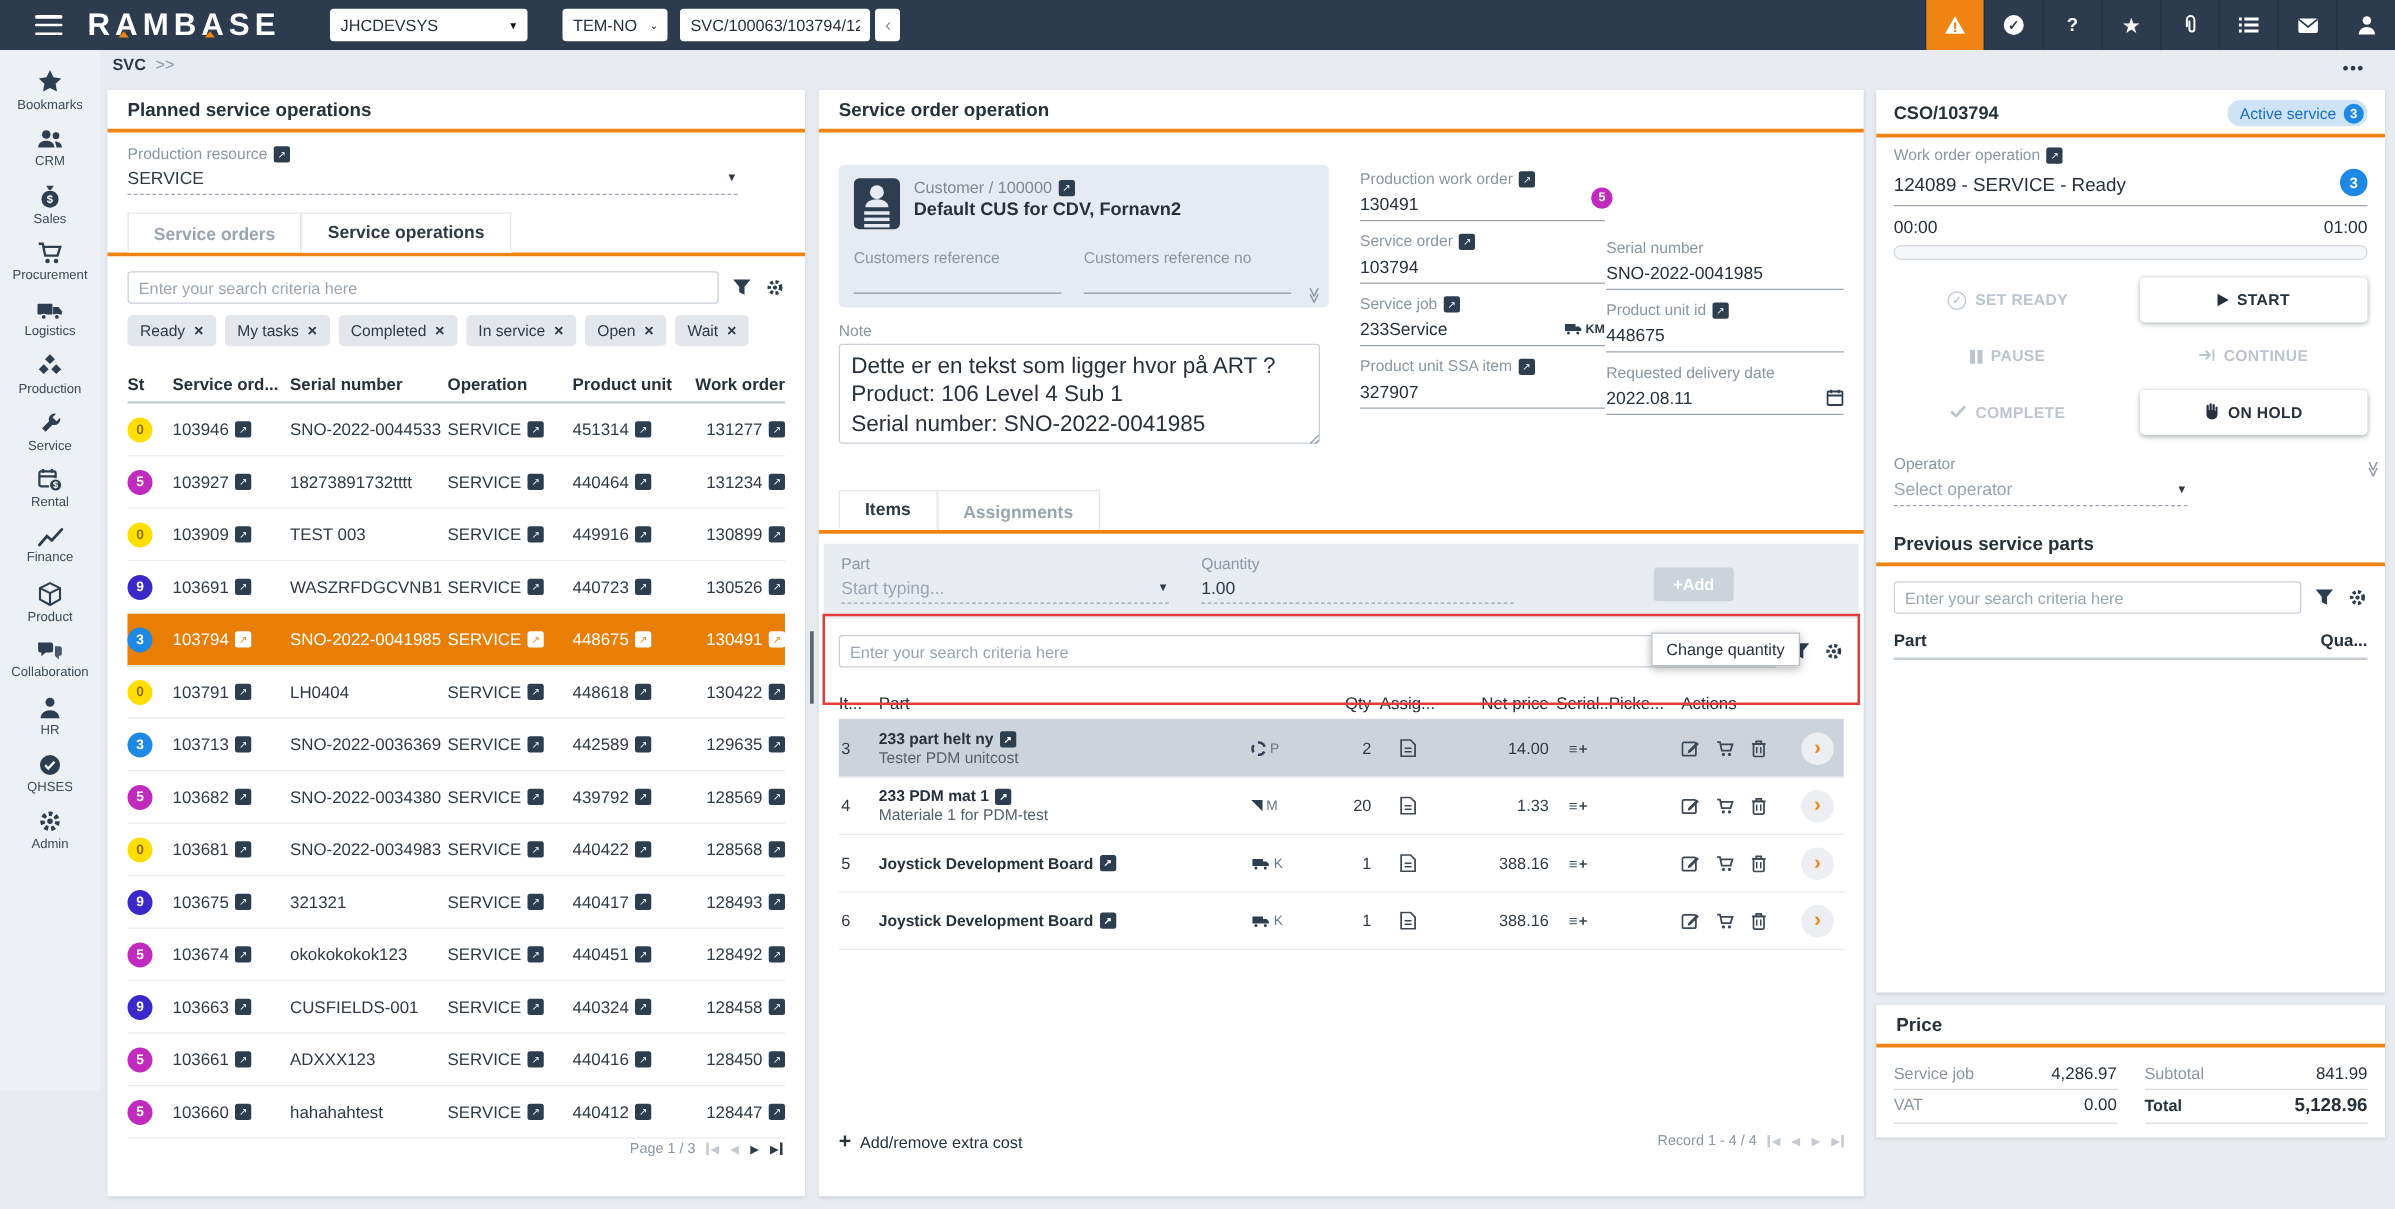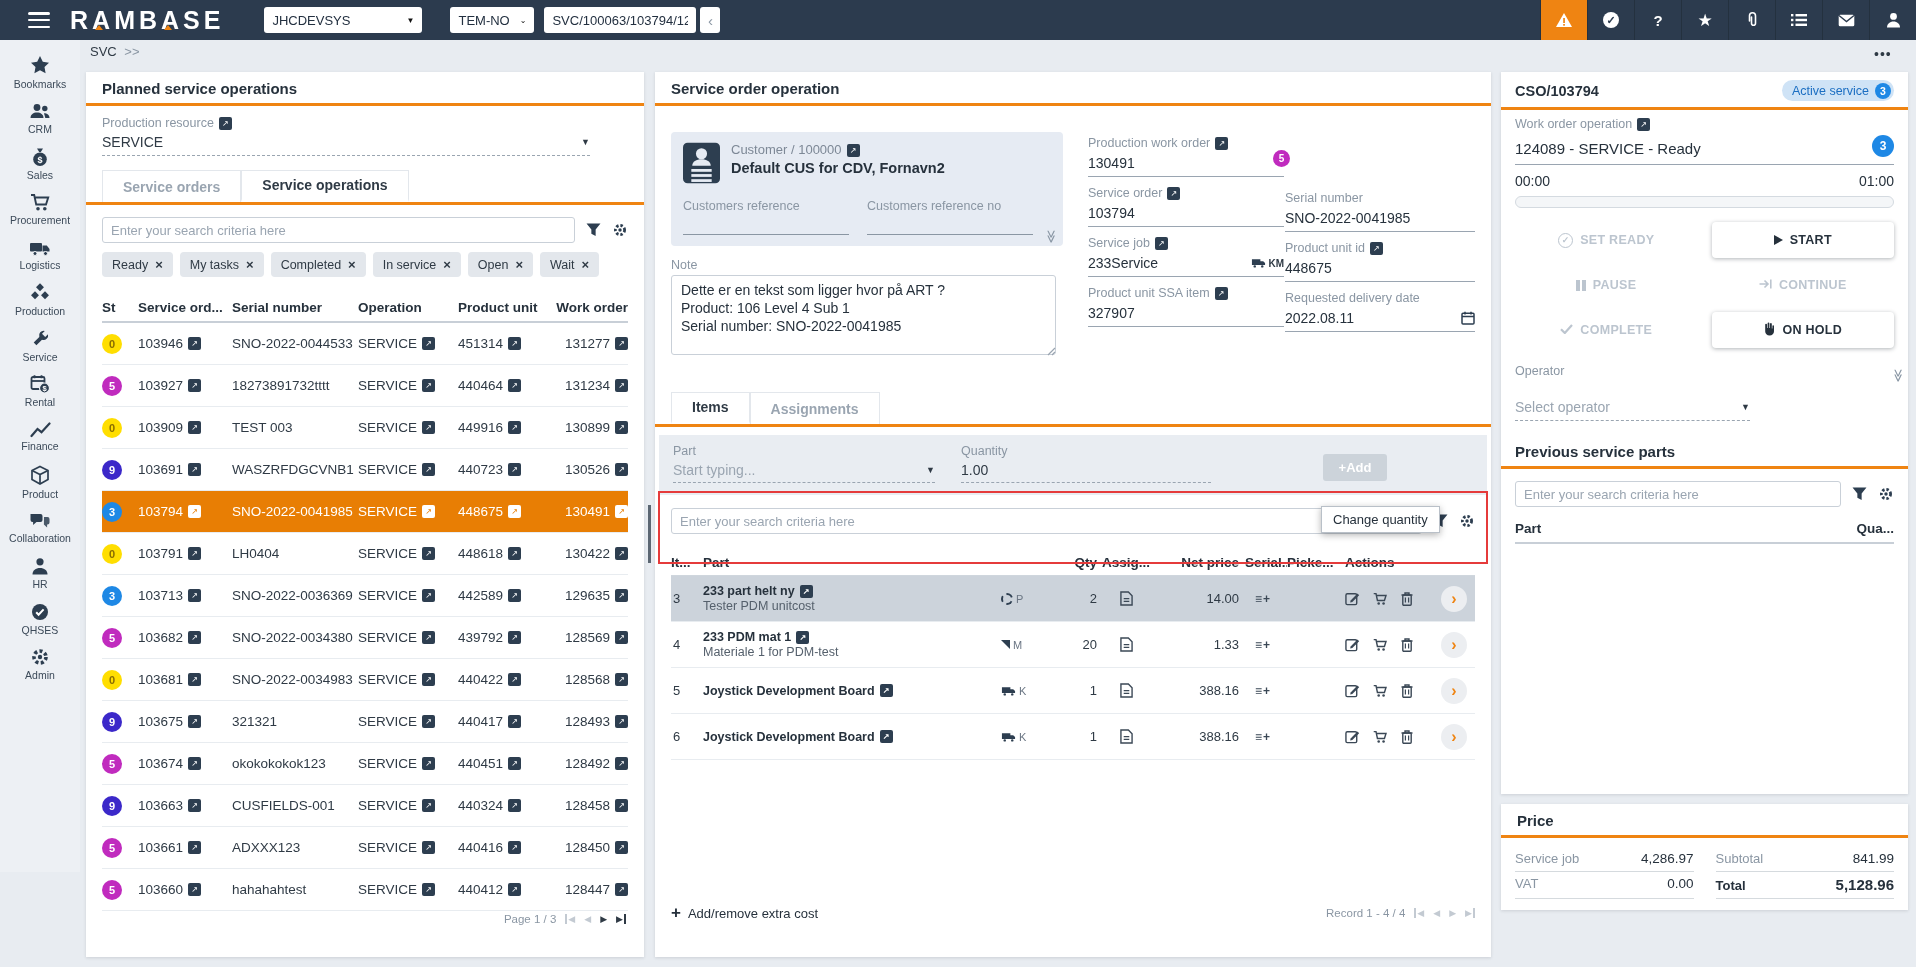--- a/index.html
+++ b/index.html
@@ -26,21 +26,21 @@
   .ccirc{width:16px;height:16px;border-radius:50%;background:#fff;color:#2c3b4e;display:flex;align-items:center;justify-content:center;font-size:11px;font-weight:bold}
 
   
   .sidebar{position:absolute;top:40px;left:0;width:80px;height:832px;background:#edf0f4;display:flex;flex-direction:column;align-items:center;padding-top:10px;z-index:40}
   .sb-item{width:80px;height:45.5px;display:flex;flex-direction:column;align-items:center;justify-content:center;cursor:pointer}
   .sb-item svg{display:block}
   .sb-lbl{font-size:10.5px;color:#3c4a59;margin-top:2px;max-width:78px;overflow:hidden;white-space:nowrap}
 
   
   .crumbrow{position:absolute;top:44px;left:90px;font-size:13px}
-  .crumbrow .mod{font-weight:normal;color:#2f3a45}
+  .crumbrow .mod{font-weight:bold;color:#2f3a45}
   .crumbrow .arr{color:#8a96a3;margin-left:4px}
   .moremenu{position:absolute;top:46px;left:1874px;color:#2f3a45;font-size:14px;letter-spacing:1px;cursor:pointer}
 
   
   .card{position:absolute;background:#fff;box-shadow:0 1px 3px rgba(40,50,60,.15)}
   #leftcard{left:86px;top:72px;width:558px;height:885px}
   #centercard{left:655px;top:72px;width:836px;height:885px}
   #rightcard{left:1501px;top:72px;width:407px;height:722px}
   #pricecard{left:1501px;top:804px;width:407px;height:106px}
 
@@ -89,21 +89,21 @@
   .topzone{position:relative;height:272px}
   .custcard{position:absolute;left:16px;top:26px;width:392px;height:114px;background:#e6ebf3;border-radius:4px;padding:10px 12px}
   .custhead{display:flex;gap:11px}
   .custlabel{color:#7d8896;font-size:13px}
   .custname{font-weight:bold;font-size:14.5px;color:#26313c;margin-top:3px}
   .refrow{display:flex;margin-top:12px}
   .refcol{width:50%;padding-right:18px}
   .refline{border-bottom:1px solid #8a96a3;height:22px}
   .custchev{position:absolute;right:4px;bottom:2px}
   .notelbl{position:absolute;left:16px;top:152px}
-  .notebox{position:absolute;left:16px;top:169px;width:385px;height:80px;border:1px solid #c9d0d8;border-radius:3px;padding:5px 9px;font-size:14px;line-height:1.3;color:#26313c;white-space:pre-line;overflow:hidden}
+  .notebox{position:absolute;left:16px;top:169px;width:385px;height:80px;border:1px solid #c9d0d8;border-radius:3px;padding:5px 9px;font-size:18px;line-height:1.3;color:#26313c;white-space:pre-line;overflow:hidden}
   .noteresize{position:absolute;right:2px;bottom:2px}
   .fcol{position:absolute;top:30px;width:196px}
   .fcolA{left:433px}
   .fcolB{left:630px;top:85px;width:190px}
   .fld{margin-bottom:9px}
   .fld .lk{display:none}
   .fld.haslink .lk{display:inline-flex}
   .fvalue{font-size:14px;color:#26313c;border-bottom:1px solid #9aa5b1;padding:3px 0 5px;margin-top:2px;position:relative;display:flex;align-items:center;white-space:nowrap}
   .badge5{position:absolute;right:-6px;top:-2px;width:17px;height:17px;border-radius:50%;background:#C02BBE;color:#fff;font-size:10px;font-weight:bold;display:flex;align-items:center;justify-content:center}
   .badge5:empty{display:none}
@@ -115,21 +115,21 @@
   .tbgrp .glabel{display:block}
   .tbval{display:flex;align-items:center;border-bottom:1px dashed #9aa5b1;padding:4px 0 4px;font-size:14px}
   .tb-part{width:262px}
   .tb-part .tbval{color:#9aa5b1}
   .tb-part .car{margin-left:auto;font-size:9px;color:#2f3a45}
   .tb-qty{width:250px;margin-left:26px}
   .addbtn{margin-left:112px;width:64px;height:27px;background:#ccd3da;color:#fff;font-weight:bold;font-size:13px;border:none;border-radius:3px;cursor:default;margin-bottom:2px}
   .csearchrow{display:flex;align-items:center;gap:11px;padding:13px 16px 0}
   .itable{margin:21px 16px 0}
   .it-grid{display:grid;grid-template-columns:32px 298px 52px 44px 58px 84px 48px 50px 96px 42px;align-items:center}
-  .it-head{font-weight:bold;font-size:13.5px;color:#26313c;padding-bottom:5px;border-bottom:1px solid #cfd6dd}
+  .it-head{font-weight:normal;font-size:13.5px;color:#26313c;padding-bottom:5px;border-bottom:1px solid #cfd6dd}
   .it-head>div{overflow:hidden;white-space:nowrap}
   .h-r{text-align:right}
   .irow{border-bottom:1px solid #e8ecf0;min-height:46px;font-size:13px;color:#2f3a45;cursor:pointer}
   .irow.sel{background:#ccd3db}
   .irow>div{display:flex;align-items:center}
   .c-it{padding-left:2px}
   .c-part{flex-direction:column;align-items:flex-start !important;justify-content:center;padding:5px 0}
   .pname{font-weight:bold;font-size:12.5px;color:#26313c;display:flex;align-items:center}
   .psub{color:#55606c;font-size:12.5px;margin-top:1px}
   .psub:empty{display:none}
@@ -164,21 +164,21 @@
   .timerow{display:flex;justify-content:space-between;font-size:14px;color:#26313c;margin-top:8px}
   .progress{height:12px;border:1px solid #d4dae0;border-radius:7px;background:#f4f6f8;margin-top:7px}
   .btngrid{display:grid;grid-template-columns:1fr 1fr;gap:9px 14px;margin-top:14px}
   .rbtn{height:36px;display:flex;align-items:center;justify-content:center;font-size:12.5px;font-weight:bold;gap:7px;border-radius:4px;border:none;background:transparent;color:#bcc5cf;font-family:"Liberation Sans",sans-serif;cursor:default;letter-spacing:.3px}
   .rbtn.live{background:#fff;box-shadow:0 1px 4px rgba(30,40,50,.35);color:#26313c;cursor:pointer}
   .playtri{width:0;height:0;border-left:9px solid #26313c;border-top:5.5px solid transparent;border-bottom:5.5px solid transparent;display:inline-block}
   .pauseic{display:inline-flex;gap:2.5px}
   .pauseic i{width:3.5px;height:11px;background:#bcc5cf;display:block}
   .ckcirc{width:15px;height:15px;border-radius:50%;border:1.5px solid #bcc5cf;display:inline-flex;align-items:center;justify-content:center;font-size:9px}
   .oplabel{margin-top:16px}
-  .oprow{display:flex;align-items:center;width:235px;border-bottom:1px dashed #9aa5b1;padding:5px 0;color:#9aa5b1;font-size:14px;margin-top:16px}
+  .oprow{display:flex;align-items:center;width:235px;border-bottom:1px dashed #9aa5b1;padding:5px 0;color:#9aa5b1;font-size:14px;margin-top:0}
   .oprow .car{margin-left:auto;font-size:9px;color:#2f3a45;cursor:pointer}
   .opchev{position:absolute;right:2px;top:258px}
   .prevtitle{font-size:15px;font-weight:bold;color:#26313c;margin-top:22px;padding-bottom:6px;border-bottom:3px solid #EF8412;margin-left:-14px;margin-right:-14px;padding-left:14px}
   .ppsearch{display:flex;align-items:center;gap:11px;margin-top:12px}
   .ppheads{display:flex;font-weight:bold;font-size:13.5px;color:#26313c;border-bottom:2px solid #c8cfd7;padding:14px 0 6px}
   .ppheads .q{margin-left:auto}
   
   .pricegrid{display:grid;grid-template-columns:1fr 1fr;column-gap:22px;padding:9px 14px 0}
   .prow{display:flex;align-items:baseline;border-bottom:1px solid #d5dade;padding:4px 0 5px;font-size:13px}
   .prow .pl{color:#8a96a3}

